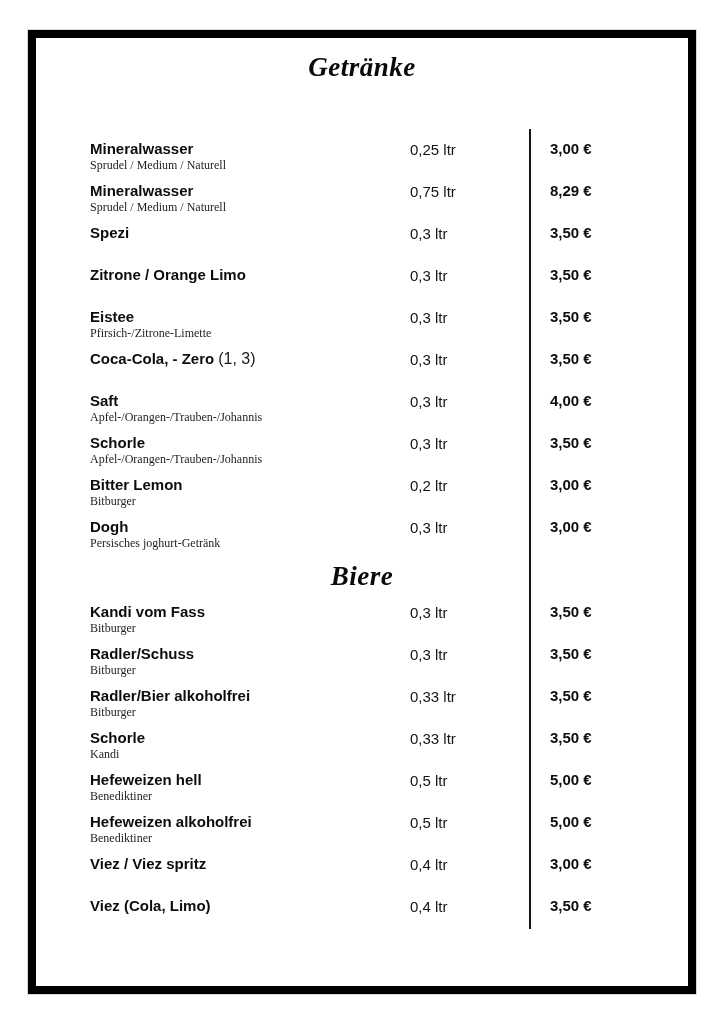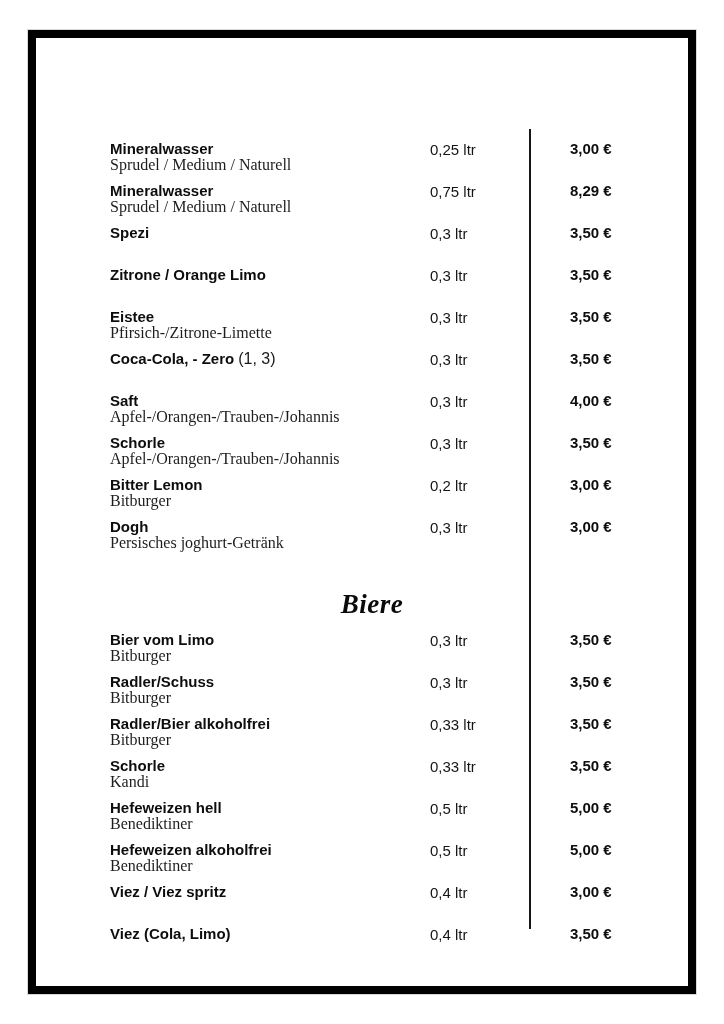--- a/index.html
+++ b/index.html
@@ -41,24 +41,22 @@
     position: absolute;
     left: 0;
     right: 0;
     top: 14px;
   }
   .menu {
     position: absolute;
     left: 0;
     right: 0;
     top: 102px;
-    padding-left: 20px;
   }
   .t-bier {
-    margin-top: 28px;
     height: 34px;
     margin-bottom: 9px;
     line-height: 32px;
   }
   .row {
     position: relative;
     height: 42px;
   }
   .item-name {
     position: absolute;
@@ -74,21 +72,21 @@
     font-weight: 400;
     font-size: 16px;
     margin-left: 4px;
     color: #1a1a1a;
   }
   .item-sub {
     position: absolute;
     left: 54px;
     top: 18px;
     font-family: "Liberation Serif", serif;
-    font-size: 16px;
+    font-size: 12px;
     color: #1d1d1d;
     white-space: nowrap;
     line-height: 14px;
   }
   .item-qty {
     position: absolute;
     left: 374px;
     top: 1px;
     font-size: 15px;
     font-weight: 400;
@@ -112,20 +110,21 @@
     height: 800px;
     background: #161616;
   }
 </style>
 </head>
 <body>
 
 <div class="canvas">
   <div class="frame">
 
+    <div class="section-title t-get">Getränke</div>
 
     <div class="divider"></div>
 
     <div class="menu">
       <div class="items">
           <div class="row">
             <div class="item-name">Mineralwasser</div>
             <div class="item-sub">Sprudel / Medium / Naturell</div>
             <div class="item-qty">0,25 ltr</div>
             <div class="item-price">3,00 €</div>
@@ -180,21 +179,21 @@
             <div class="item-sub">Persisches joghurt-Getränk</div>
             <div class="item-qty">0,3 ltr</div>
             <div class="item-price">3,00 €</div>
           </div>
         </div>
 
       <div class="section-title t-bier">Biere</div>
 
       <div class="items">
           <div class="row">
-            <div class="item-name">Bier vom Limo</div>
+            <div class="item-name">Kandi vom Fass</div>
             <div class="item-sub">Bitburger</div>
             <div class="item-qty">0,3 ltr</div>
             <div class="item-price">3,50 €</div>
           </div>
           <div class="row">
             <div class="item-name">Radler/Schuss</div>
             <div class="item-sub">Bitburger</div>
             <div class="item-qty">0,3 ltr</div>
             <div class="item-price">3,50 €</div>
           </div>

